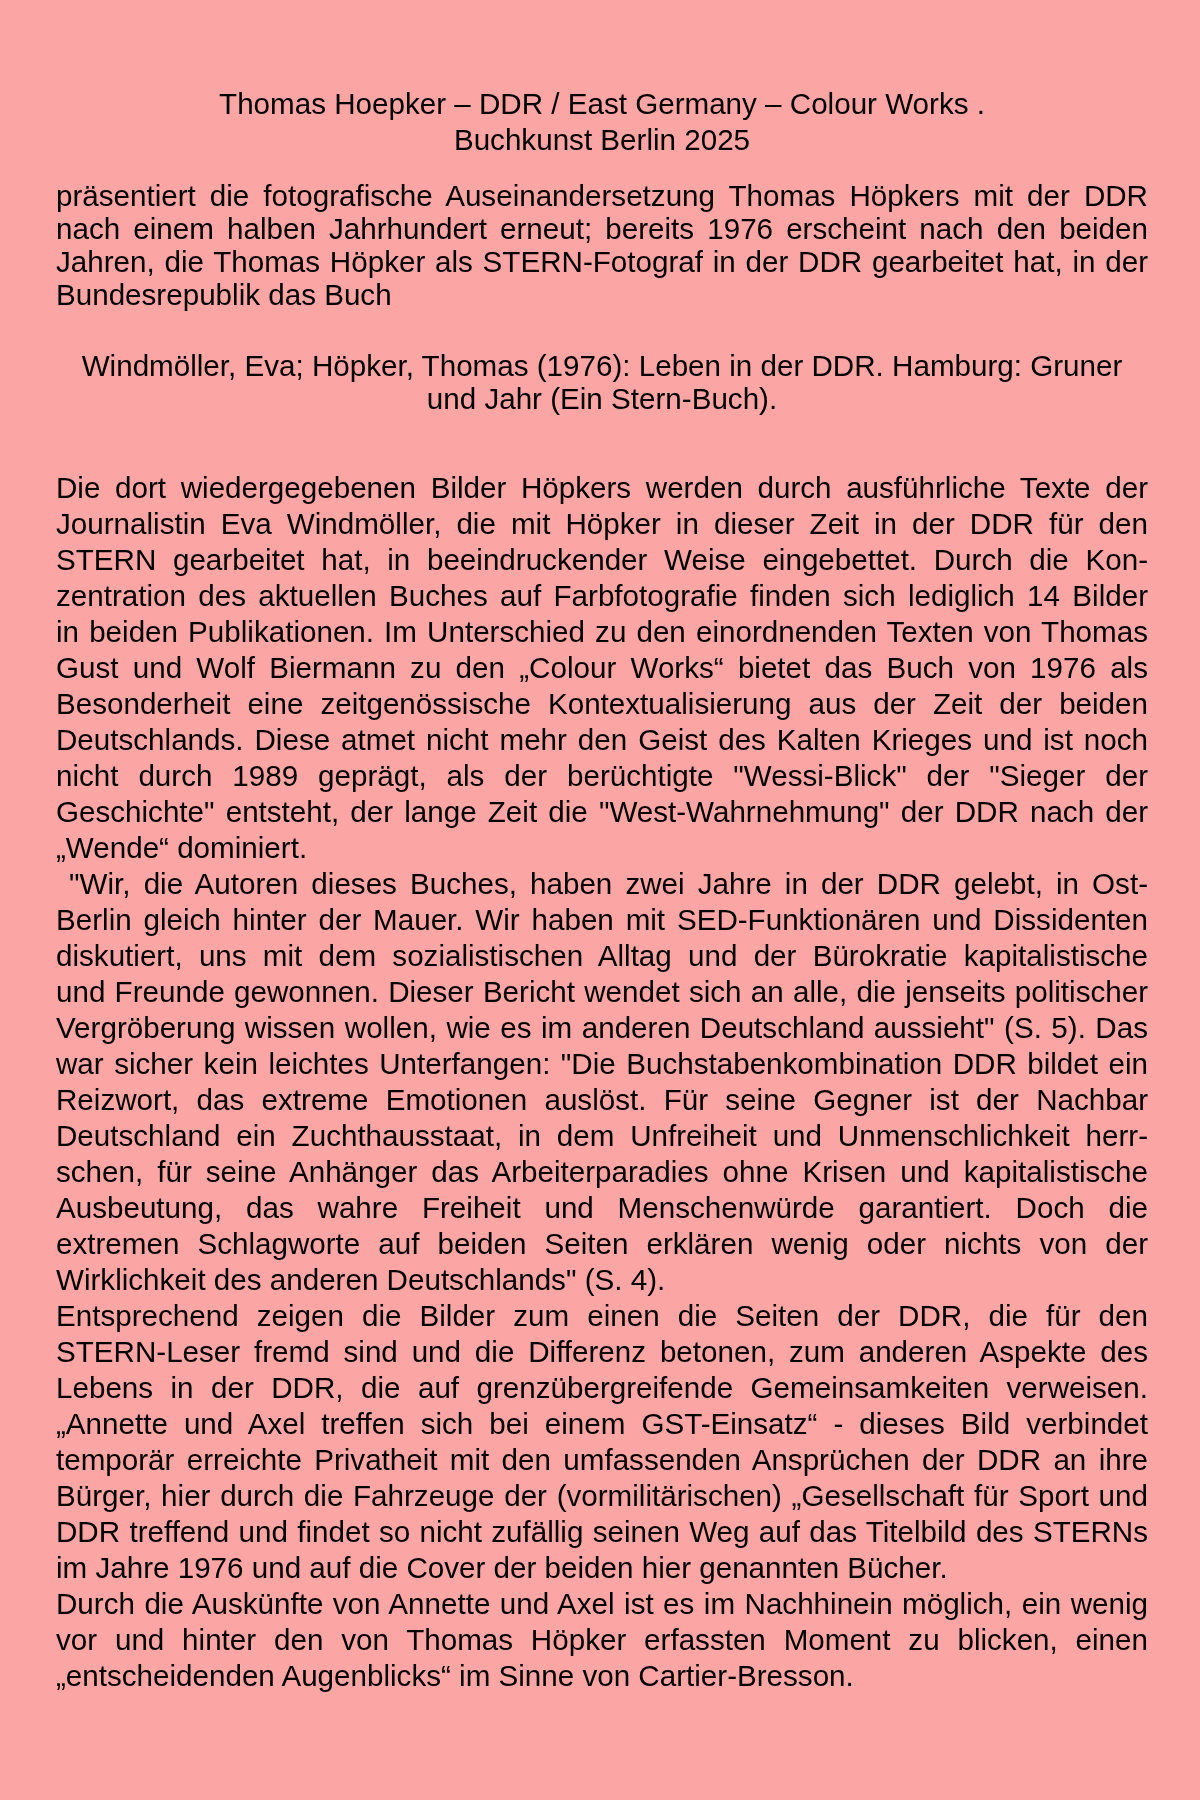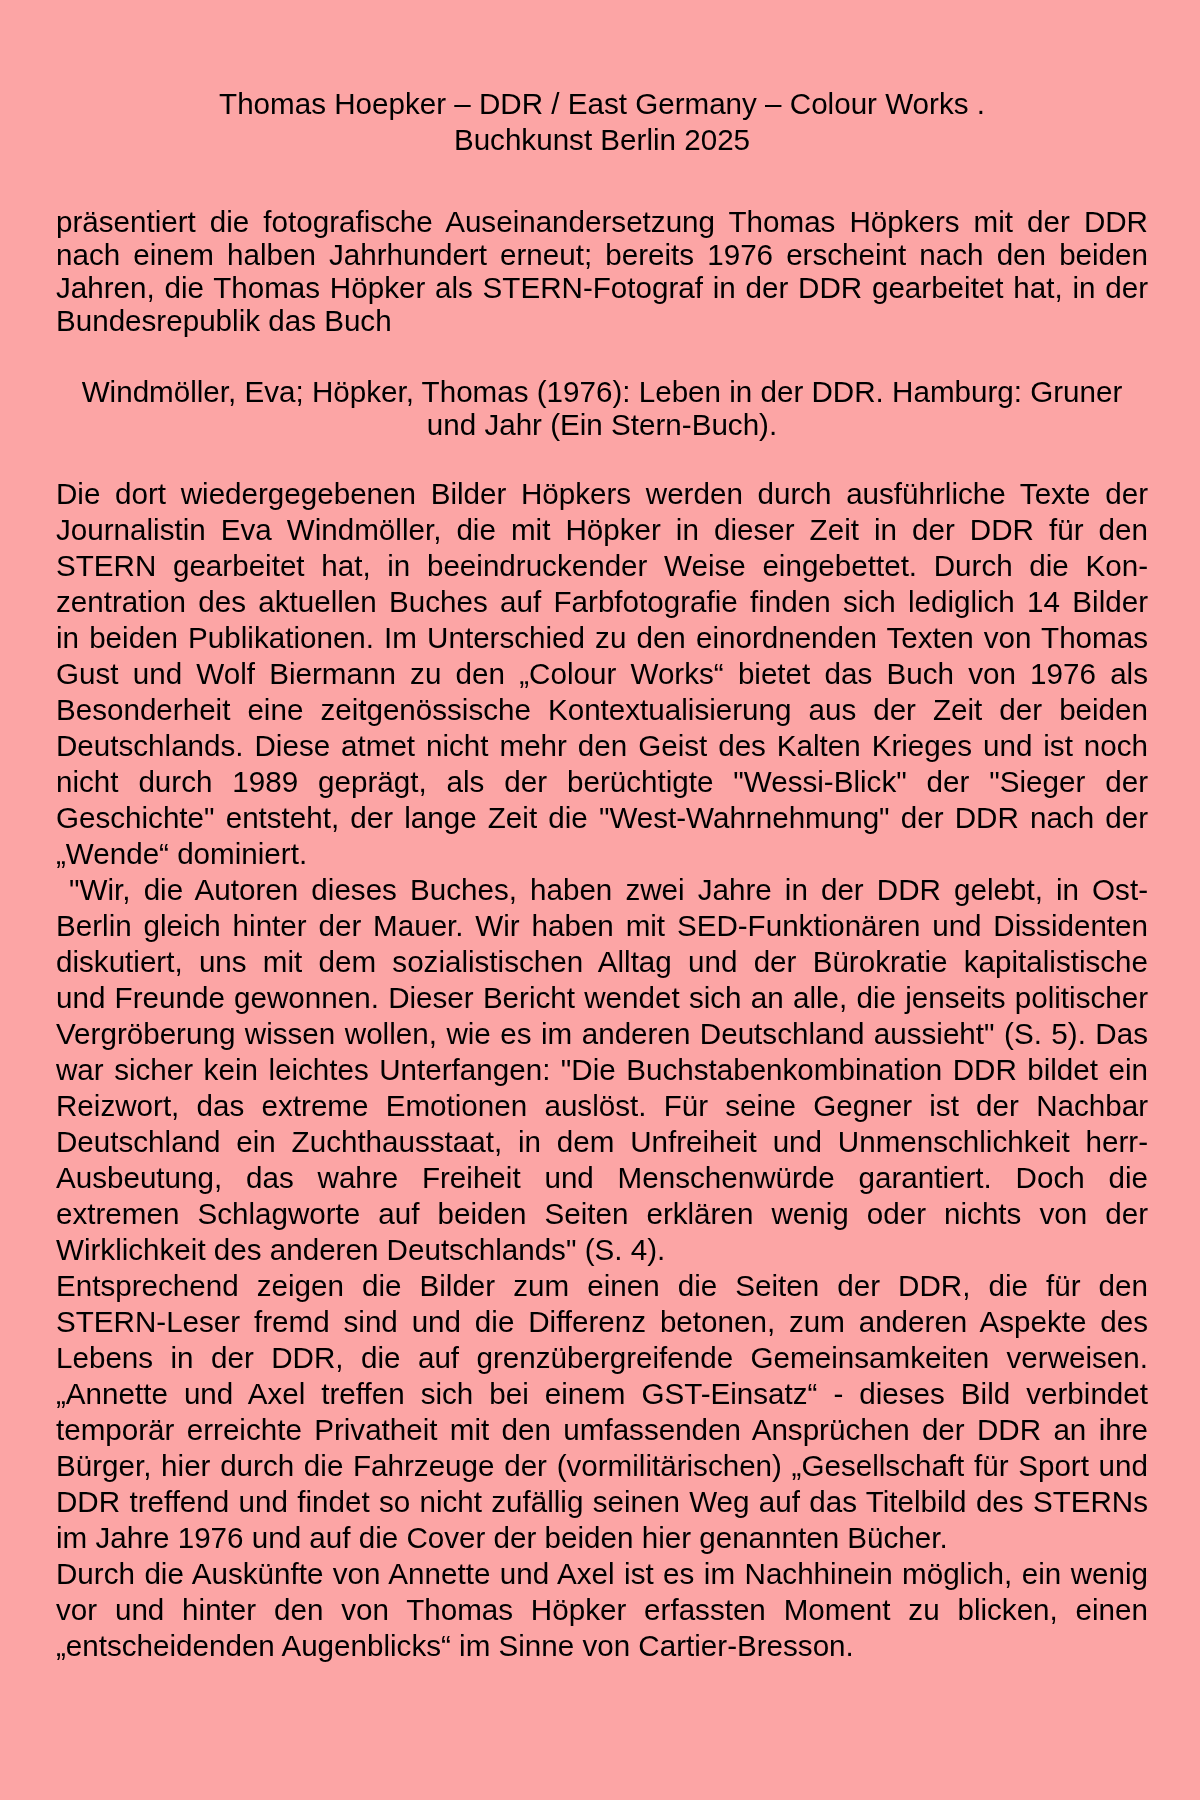--- a/index.html
+++ b/index.html
@@ -29,25 +29,25 @@
     word-break: normal;
   }
   .pend .jline, .jline.pend {
     text-align-last: left;
   }
   .center .jline {
     text-align: center;
     text-align-last: center;
   }
   .title-block { margin-top: 86px; }
-  .intro { margin-top: 47px; }
+  .intro { margin-top: 21px; }
   .intro .jline { line-height: 33px; }
   .citation { margin-top: 38px; }
   .citation .jline { line-height: 33px; }
-  .main { margin-top: 35px; }
+  .main { margin-top: 55px; }
 </style>
 </head>
 <body>
 
 <div class="doc">
   <div class="col title-block center">
       <div class="jline pend">Thomas Hoepker – DDR / East Germany – Colour Works .</div>
       <div class="jline pend">Buchkunst Berlin 2025</div>
     </div>
 
@@ -76,20 +76,21 @@
       <div class="jline">Geschichte" entsteht, der lange Zeit die "West-Wahrnehmung" der DDR nach der</div>
       <div class="jline pend">„Wende“ dominiert.</div>
       <div class="jline">&nbsp;"Wir, die Autoren dieses Buches, haben zwei Jahre in der DDR gelebt, in Ost-</div>
       <div class="jline">Berlin gleich hinter der Mauer. Wir haben mit SED-Funktionären und Dissidenten</div>
       <div class="jline">diskutiert, uns mit dem sozialistischen Alltag und der Bürokratie kapitalistische</div>
       <div class="jline">und Freunde gewonnen. Dieser Bericht wendet sich an alle, die jenseits politischer</div>
       <div class="jline">Vergröberung wissen wollen, wie es im anderen Deutschland aussieht" (S. 5). Das</div>
       <div class="jline">war sicher kein leichtes Unterfangen: "Die Buchstabenkombination DDR bildet ein</div>
       <div class="jline">Reizwort, das extreme Emotionen auslöst. Für seine Gegner ist der Nachbar</div>
       <div class="jline">Deutschland ein Zuchthausstaat, in dem Unfreiheit und Unmenschlichkeit herr-</div>
+      <div class="jline">schen, für seine Anhänger das Arbeiterparadies ohne Krisen und kapitalistische</div>
       <div class="jline">Ausbeutung, das wahre Freiheit und Menschenwürde garantiert. Doch die</div>
       <div class="jline">extremen Schlagworte auf beiden Seiten erklären wenig oder nichts von der</div>
       <div class="jline pend">Wirklichkeit des anderen Deutschlands" (S. 4).</div>
       <div class="jline">Entsprechend zeigen die Bilder zum einen die Seiten der DDR, die für den</div>
       <div class="jline">STERN-Leser fremd sind und die Differenz betonen, zum anderen Aspekte des</div>
       <div class="jline">Lebens in der DDR, die auf grenzübergreifende Gemeinsamkeiten verweisen.</div>
       <div class="jline">„Annette und Axel treffen sich bei einem GST-Einsatz“ - dieses Bild verbindet</div>
       <div class="jline">temporär erreichte Privatheit mit den umfassenden Ansprüchen der DDR an ihre</div>
       <div class="jline">Bürger, hier durch die Fahrzeuge der (vormilitärischen) „Gesellschaft für Sport und</div>
       <div class="jline">DDR treffend und findet so nicht zufällig seinen Weg auf das Titelbild des STERNs</div>

